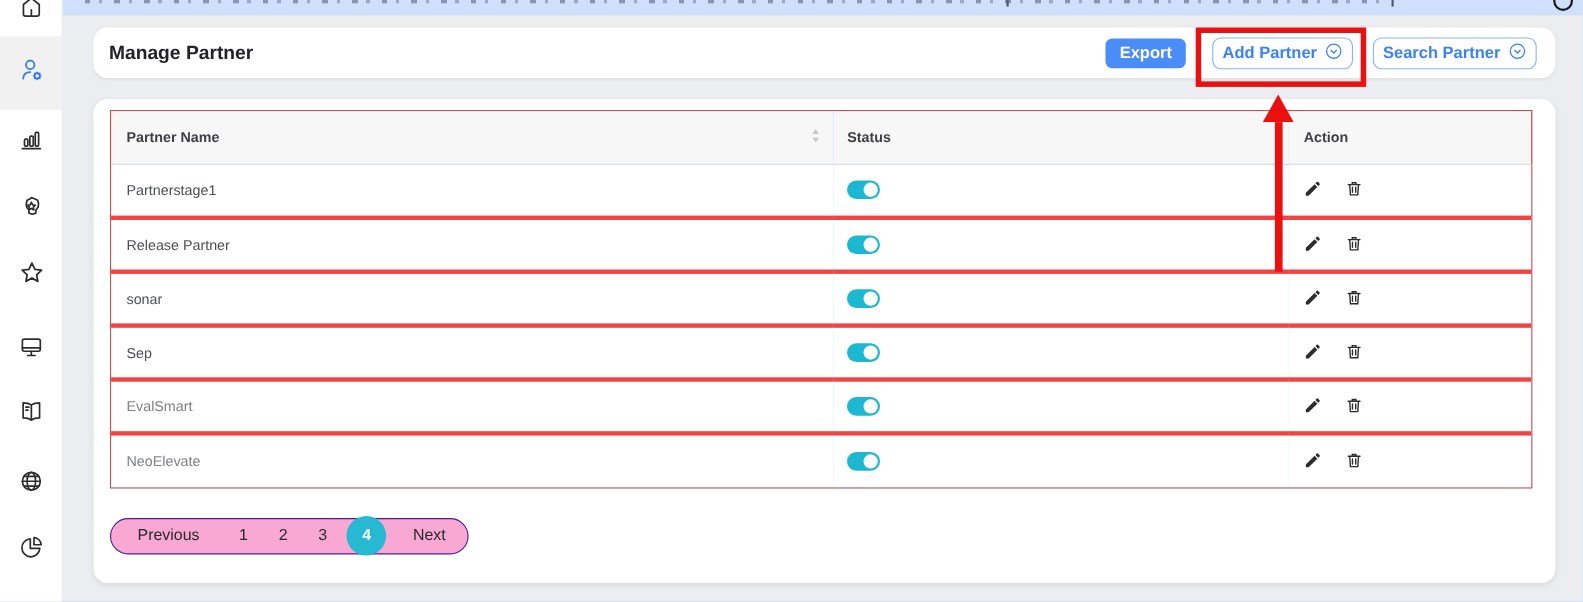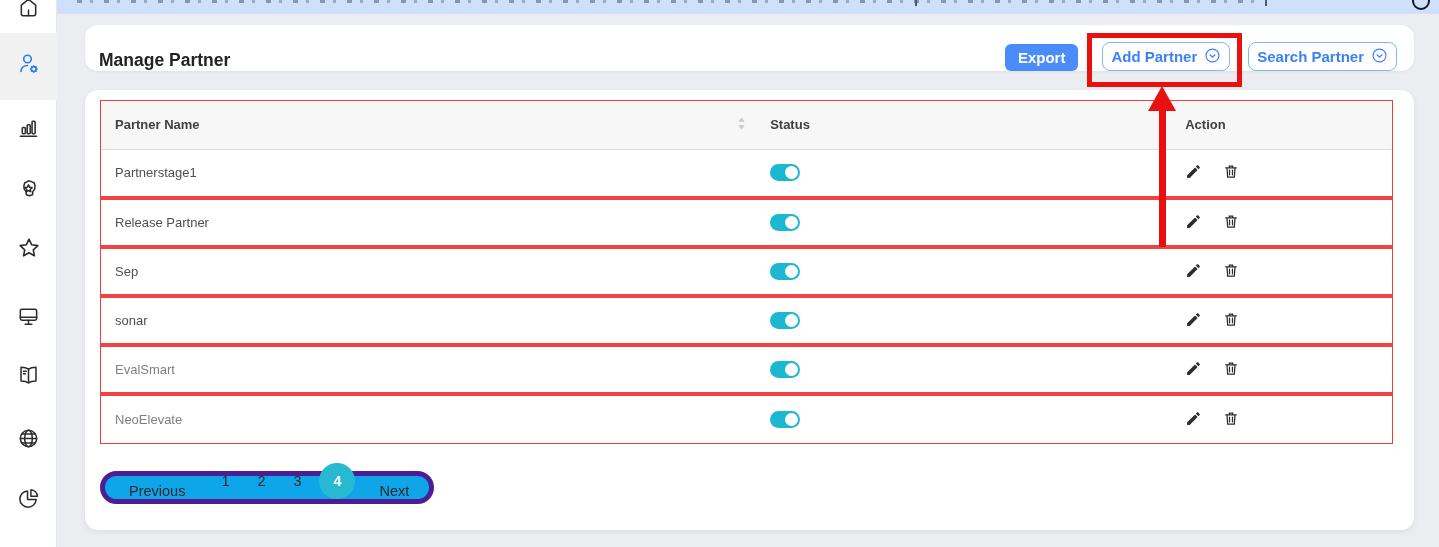--- a/index.html
+++ b/index.html
@@ -19,21 +19,21 @@
 
   
   .sidebar{position:absolute;left:0;top:0;width:57px;height:547px;background:#fff;border-right:1px solid #e6e7e9;z-index:3}
   .nav-active-bg{position:absolute;left:0;top:33px;width:57px;height:67px;background:#f1f1f2}
   .nav-item{position:absolute;left:0;width:57px;height:26px;display:flex;align-items:center;justify-content:center;cursor:pointer}
   .nav-item svg{stroke:#2c2c2c;fill:none;stroke-width:1.6;stroke-linecap:round;stroke-linejoin:round}
   .nav-item.active svg{stroke:#2f7cf6}
 
   
   .header-card{position:absolute;left:85px;top:25px;width:1329px;height:46px;background:#fff;border-radius:13px;
-    box-shadow:0 1px 3px rgba(0,0,0,.05);display:flex;align-items:flex-end;padding:0 17px 0 14px;z-index:2}
+    box-shadow:0 1px 3px rgba(0,0,0,.05);display:flex;align-items:center;padding:0 17px 0 14px;z-index:2}
   .page-title{font-size:17.5px;font-weight:600;color:#212326;flex:1}
   .btn{display:inline-flex;align-items:center;gap:7px;border-radius:7px;font-size:15px;cursor:pointer;white-space:nowrap}
   .btn-export{background:var(--accent-blue);color:#fff;font-weight:600;padding:5px 13px;border:none;border-radius:6px;height:27px}
   .btn-outline{background:#fff;color:#3b82f6;font-weight:600;border:1px solid #85b3fa;border-radius:8px;padding:0 8px;height:29px}
   .btn-outline svg{stroke:#3b82f6;fill:none;stroke-width:1.4}
   .add-wrap{position:relative;margin:0 18px 0 24px;display:inline-flex}
   .anno-box{position:absolute;left:-15px;right:-12px;top:-9px;bottom:-16px;border:5px solid var(--annotation-red);z-index:6;pointer-events:none}
 
   
   .anno-arrow{position:absolute;left:1148px;top:86px;z-index:7;pointer-events:none}
@@ -57,21 +57,21 @@
   .toggle{position:relative;width:30px;height:17px;border-radius:10px;background:#c9ccd0;cursor:pointer;display:inline-block;vertical-align:middle}
   .toggle.on{background:var(--toggle-cyan)}
   .toggle .knob{position:absolute;top:2px;left:2px;width:13px;height:13px;border-radius:50%;background:#fff}
   .toggle.on .knob{left:auto;right:2px}
   .action-cell{display:flex;align-items:center;gap:21px}
   .icon-btn{background:none;border:none;cursor:pointer;display:inline-flex;align-items:center;padding:0}
 
   
   .table-footer{position:absolute;left:15px;right:15px;top:378px;height:38px;display:flex;align-items:center;justify-content:space-between}
   .showing-text{font-size:14.6px;color:#3f4144}
-  .pagination{display:flex;align-items:flex-end;height:33px;border:5px solid #4c1d95;border-radius:17px;background:#0ea5e9;
+  .pagination{display:flex;align-items:center;height:33px;border:1px solid #4c1d95;border-radius:17px;background:#f9a8d4;
     padding:0 14px 0 18px;gap:8px;position:relative}
   .page-link{font-size:14.5px;color:#27292c;cursor:pointer;padding:0 6px}
   .page-prev{margin-right:12px}
   .page-next{margin-left:10px;font-weight:400}
   .page-num{width:28px;text-align:center;font-size:14.5px;color:#27292c;cursor:pointer}
   .page-num.active{width:36px;height:36px;line-height:36px;border-radius:50%;background:var(--pagination-active-cyan);color:#fff;font-weight:600}
 </style>
 </head>
 <body>
 
@@ -244,41 +244,41 @@
         </button>
         <button class="icon-btn">
           <span><svg width="16" height="17" viewBox="0 0 24 24" fill="none" stroke="#2d2d2d" stroke-width="1.9" stroke-linecap="round">
                       <path d="M4 6.5h16M9.5 6.5V4h5v2.5M6 6.5 7 20.5h10l1-14M9.8 10v7M14.2 10v7"></path>
                     </svg></span>
         </button>
       </span>
     </td>
   </tr>
           <tr>
+    <td>sonar</td>
+    <td class="td-status">
+      <span class="toggle on"><span class="knob"></span></span>
+    </td>
+    <td>
+      <span class="action-cell">
+        <button class="icon-btn">
+          <span><svg width="17" height="17" viewBox="0 0 24 24">
+                      <path fill="#2d2d2d" d="M3 17.4V21h3.6L17.8 9.8 14.2 6.2 3 17.4zM20.7 6.9c.4-.4.4-1 0-1.4l-2.2-2.2c-.4-.4-1-.4-1.4 0l-1.8 1.8 3.6 3.6 1.8-1.8z"></path>
+                    </svg></span>
+        </button>
+        <button class="icon-btn">
+          <span><svg width="16" height="17" viewBox="0 0 24 24" fill="none" stroke="#2d2d2d" stroke-width="1.9" stroke-linecap="round">
+                      <path d="M4 6.5h16M9.5 6.5V4h5v2.5M6 6.5 7 20.5h10l1-14M9.8 10v7M14.2 10v7"></path>
+                    </svg></span>
+        </button>
+      </span>
+    </td>
+  </tr>
+          <tr>
     <td>Sep</td>
-    <td class="td-status">
-      <span class="toggle on"><span class="knob"></span></span>
-    </td>
-    <td>
-      <span class="action-cell">
-        <button class="icon-btn">
-          <span><svg width="17" height="17" viewBox="0 0 24 24">
-                      <path fill="#2d2d2d" d="M3 17.4V21h3.6L17.8 9.8 14.2 6.2 3 17.4zM20.7 6.9c.4-.4.4-1 0-1.4l-2.2-2.2c-.4-.4-1-.4-1.4 0l-1.8 1.8 3.6 3.6 1.8-1.8z"></path>
-                    </svg></span>
-        </button>
-        <button class="icon-btn">
-          <span><svg width="16" height="17" viewBox="0 0 24 24" fill="none" stroke="#2d2d2d" stroke-width="1.9" stroke-linecap="round">
-                      <path d="M4 6.5h16M9.5 6.5V4h5v2.5M6 6.5 7 20.5h10l1-14M9.8 10v7M14.2 10v7"></path>
-                    </svg></span>
-        </button>
-      </span>
-    </td>
-  </tr>
-          <tr>
-    <td>sonar</td>
     <td class="td-status">
       <span class="toggle on"><span class="knob"></span></span>
     </td>
     <td>
       <span class="action-cell">
         <button class="icon-btn">
           <span><svg width="17" height="17" viewBox="0 0 24 24">
                       <path fill="#2d2d2d" d="M3 17.4V21h3.6L17.8 9.8 14.2 6.2 3 17.4zM20.7 6.9c.4-.4.4-1 0-1.4l-2.2-2.2c-.4-.4-1-.4-1.4 0l-1.8 1.8 3.6 3.6 1.8-1.8z"></path>
                     </svg></span>
         </button>

